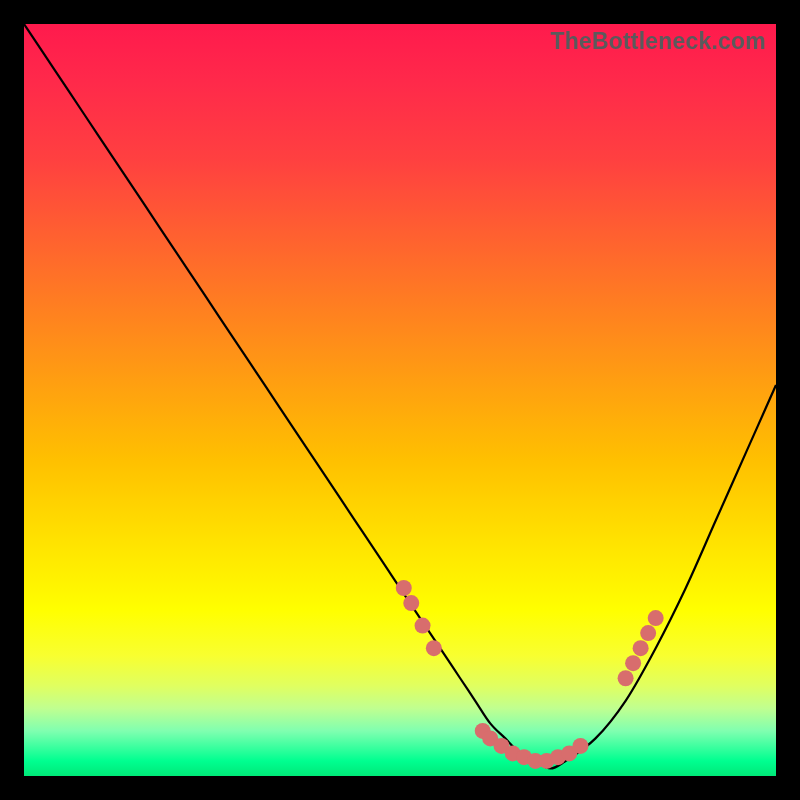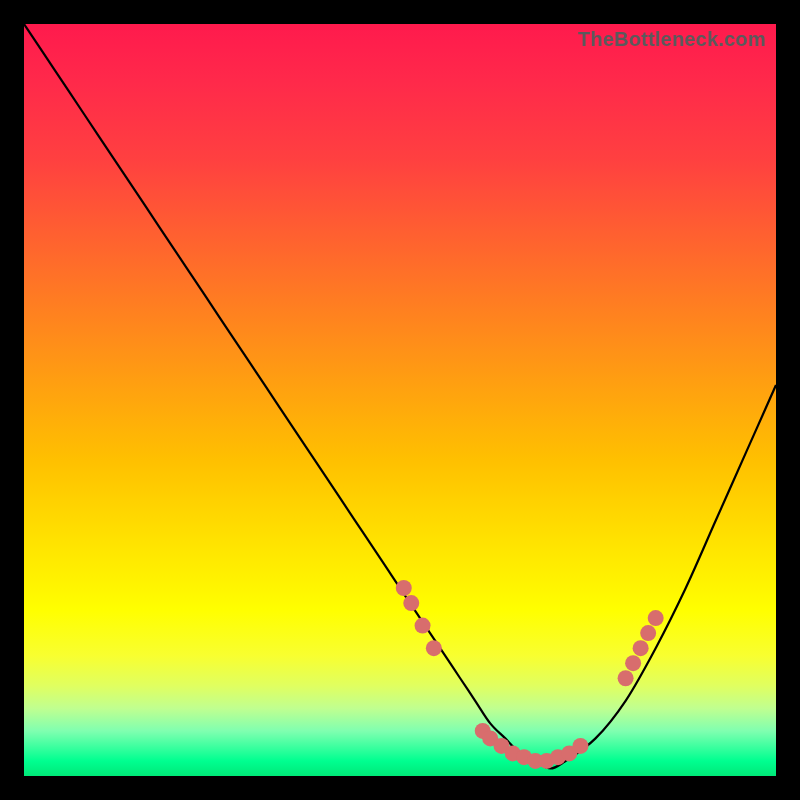--- a/index.html
+++ b/index.html
@@ -33,21 +33,21 @@
       #40ffa0 96%,
       #00ff90 98%,
       #00e878 100%
     );
   }
   .watermark {
     position: absolute;
     top: 4px;
     right: 10px;
     font-family: Arial, sans-serif;
-    font-size: 20px;
+    font-size: 23px;
     font-weight: 600;
     color: #5a5a5c;
     letter-spacing: 0.2px;
   }
   svg.curve {
     position: absolute;
     left: 0;
     top: 0;
     width: 100%;
     height: 100%;

